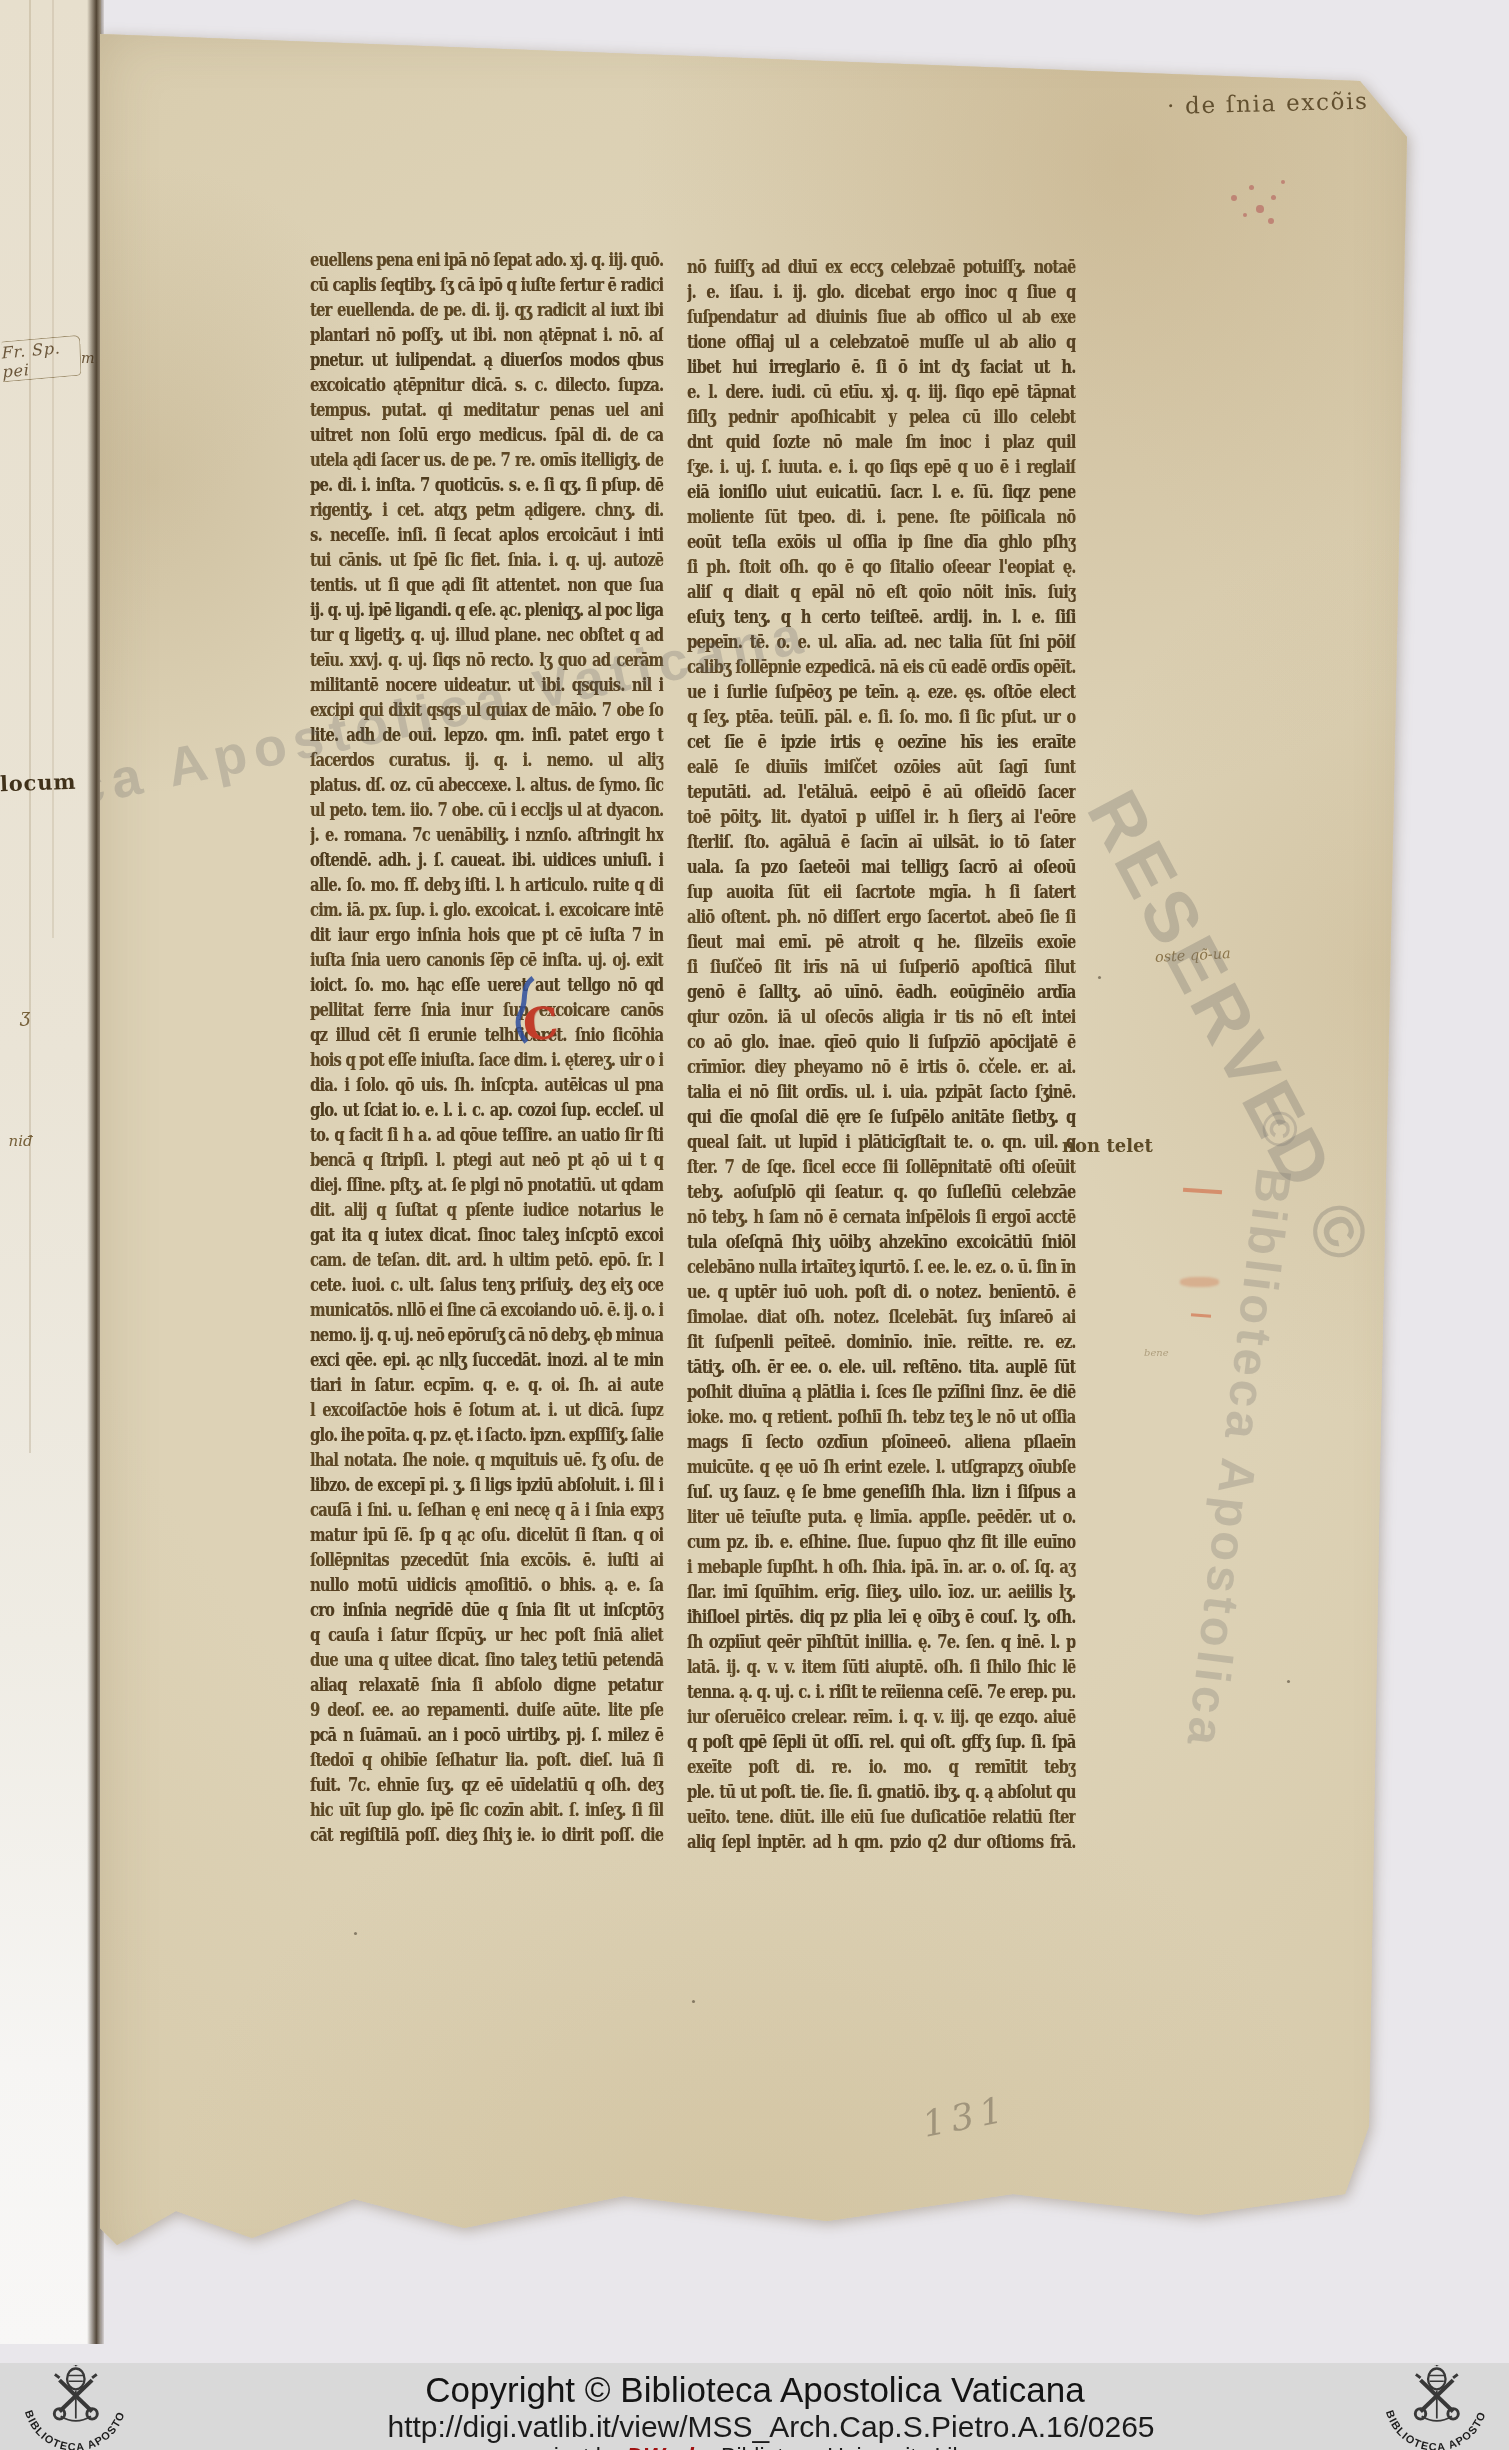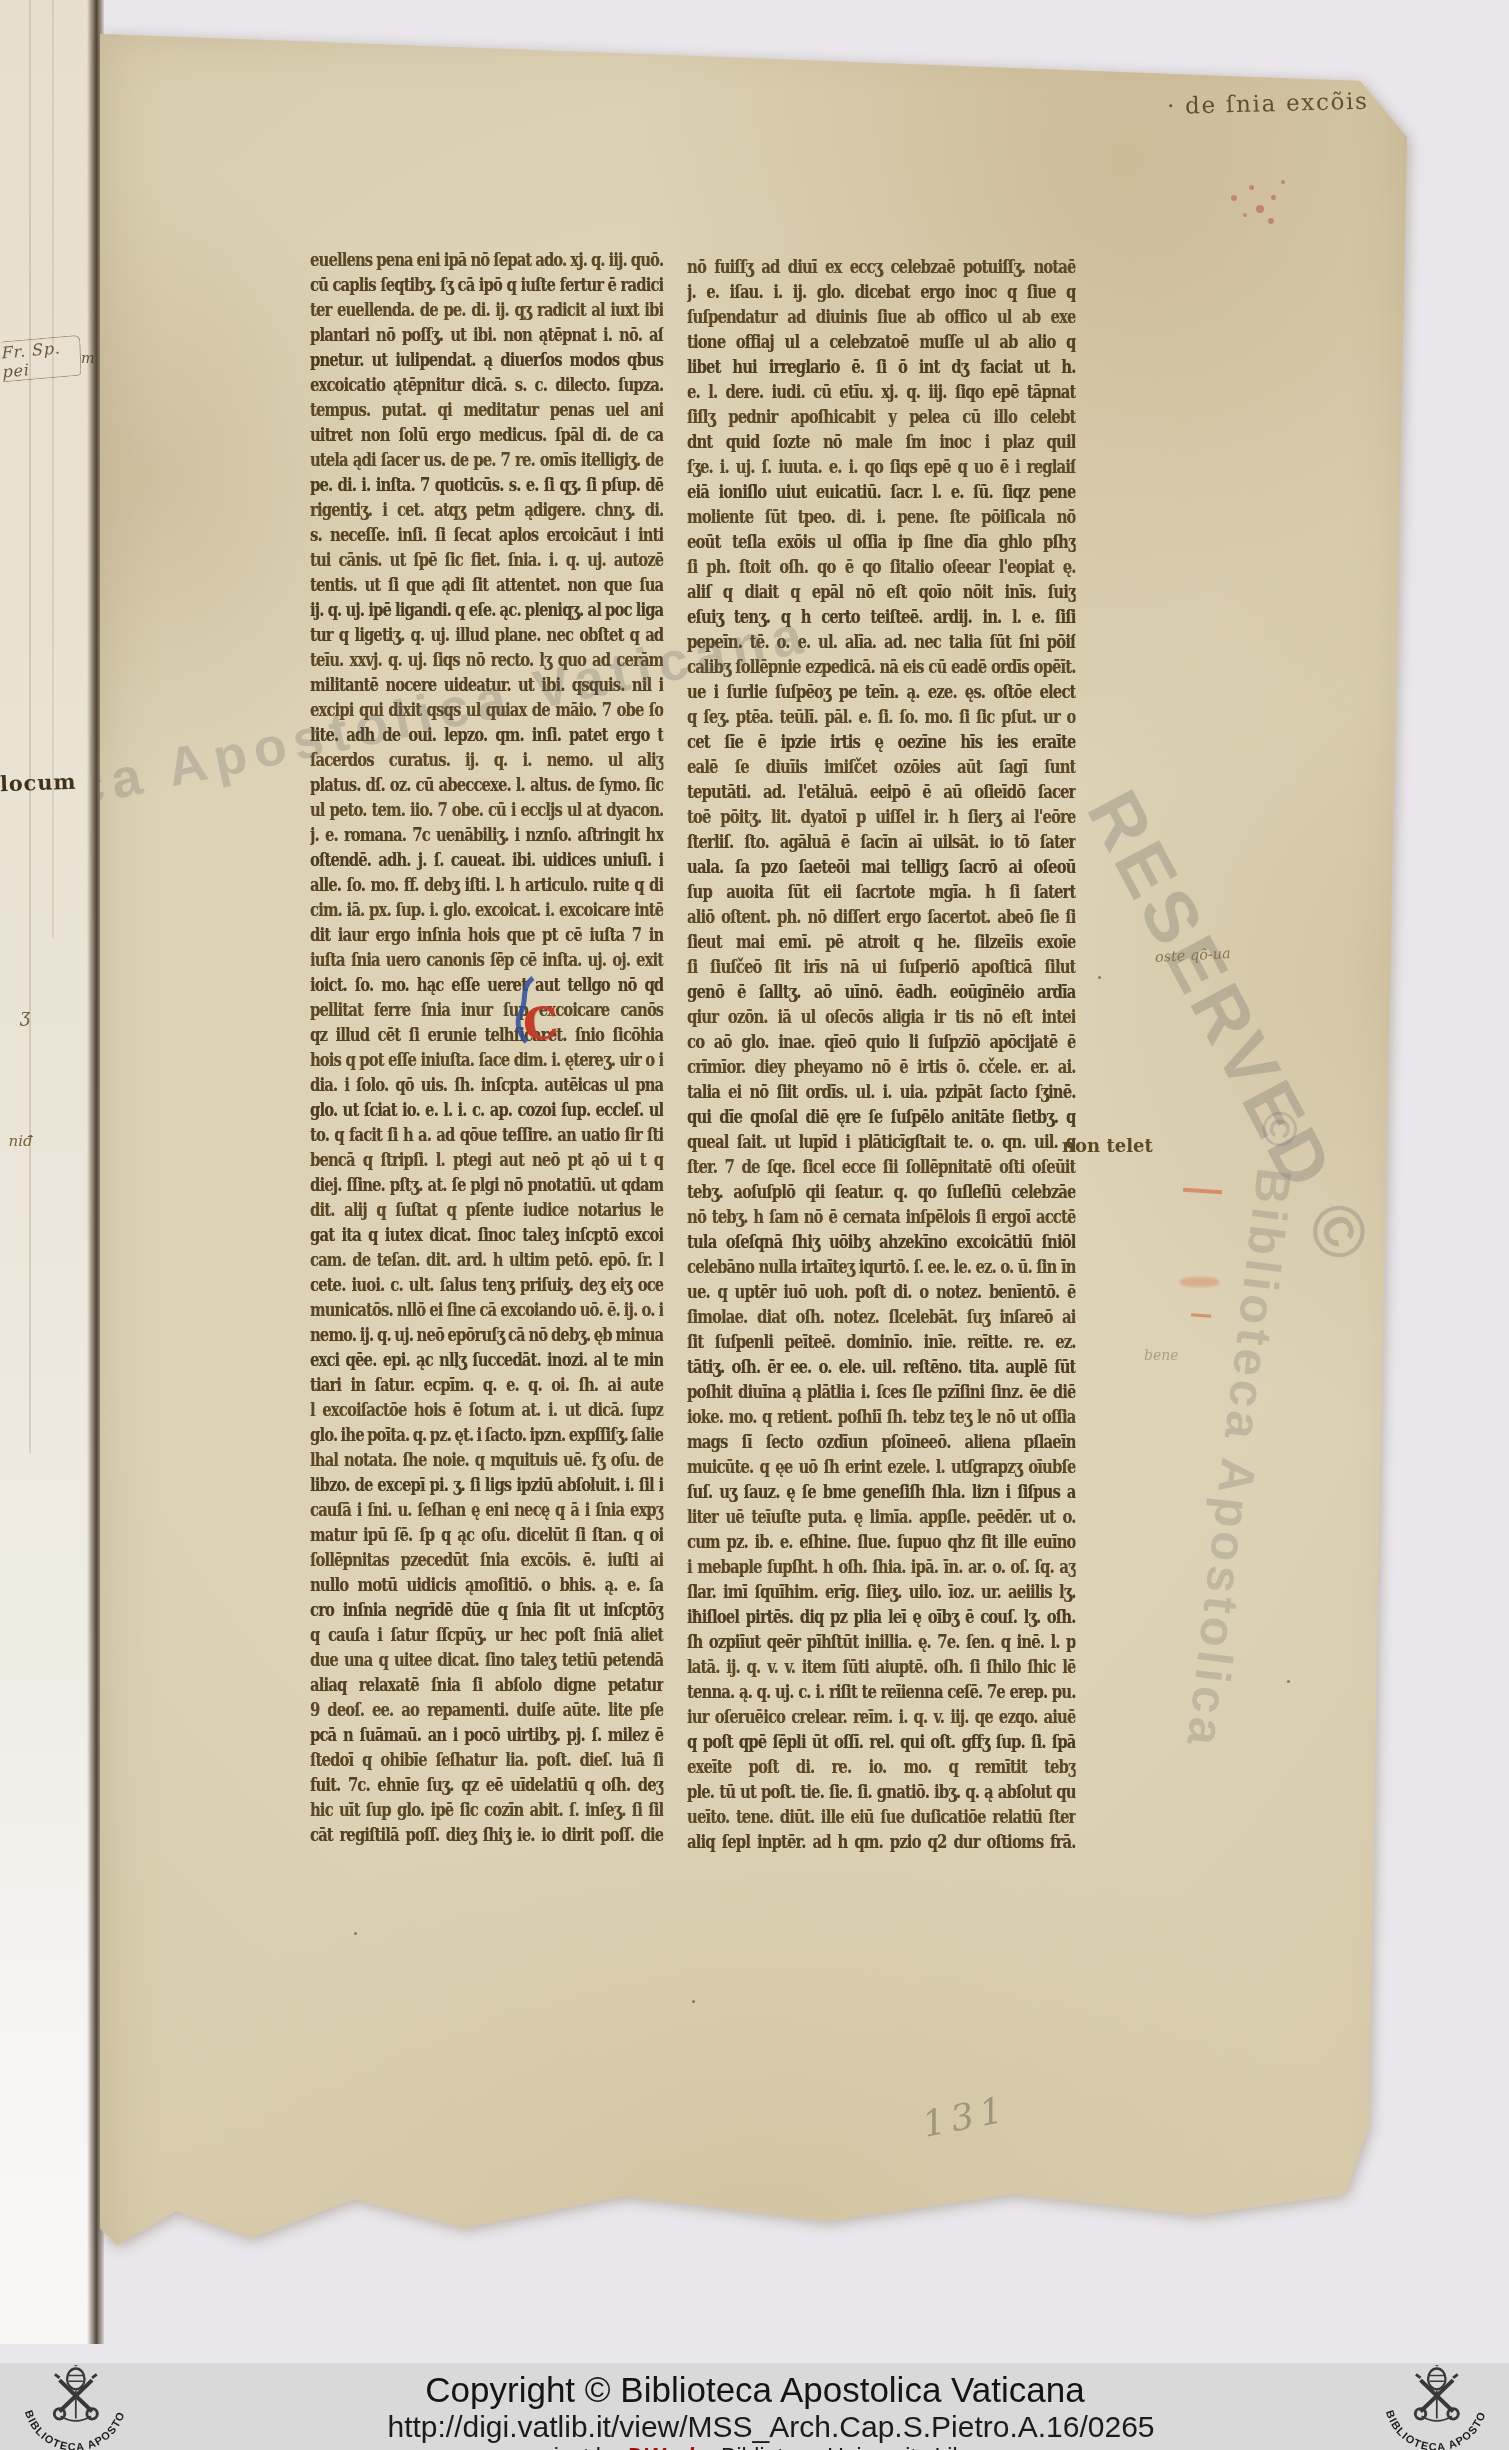--- a/index.html
+++ b/index.html
@@ -59,21 +59,21 @@
     border:1.7px solid rgba(120,100,60,.65);border-left:none;border-radius:1.7px 6.8px 5px 1.7px;
     transform:rotate(-2deg) skewY(-3deg);display:flex;align-items:center;justify-content:center;}
   .cartouche span{font-size:16px;font-style:italic;color:#6b563a;letter-spacing:0.8px;}
   .cart-tail{position:absolute;left:81px;top:350px;font-size:14.4px;color:#6b563a;font-style:italic;}
   .note-locum{left:0;top:770px;font-size:21px;font-weight:bold;font-style:normal;
     color:#40311a;letter-spacing:0.8px;transform:rotate(-2deg);}
   .note-sym1{left:20px;top:1005px;font-size:18px;}
   .note-sym2{left:8.5px;top:1132px;font-size:15px;}
   .note-oste{left:1055px;top:918px;font-size:14.4px;transform:rotate(-3deg);color:#8a744a;}
   .note-nontelet{left:962px;top:1106px;font-size:18px;font-weight:bold;color:#5c4a26;font-style:normal;}
-  .note-bene{left:1044px;top:1318px;font-size:14px;opacity:.45;}
+  .note-bene{left:1044px;top:1318px;font-size:10px;opacity:.45;}
   .folio-num{position:absolute;left:822px;top:2067px;font-size:36px;font-style:italic;
     color:#94herb;color:#938871;letter-spacing:6px;transform:rotate(-11deg);opacity:.8;
     font-family:"DejaVu Serif",serif;}
 
   
   .wm{position:absolute;font-family:"Liberation Sans",sans-serif;font-weight:bold;
     white-space:nowrap;transform-origin:left center;pointer-events:none;}
   .wm-diag{left:-279px;top:782px;font-size:54px;letter-spacing:7.6px;
     color:rgba(105,105,105,.26);transform:rotate(-12deg);}
   .wm-res{left:1008px;top:726px;font-size:73px;letter-spacing:5px;

